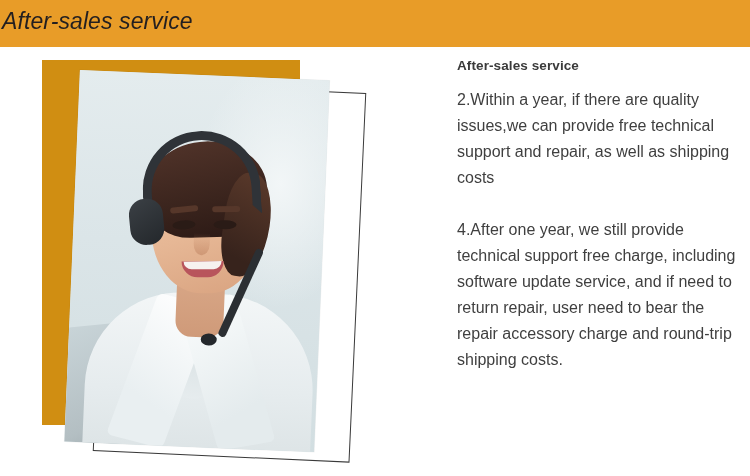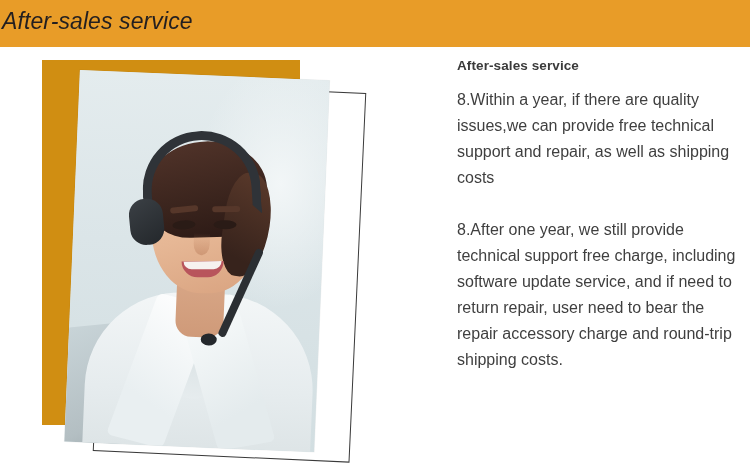--- a/index.html
+++ b/index.html
@@ -363,19 +363,19 @@
       <div class="earcup"></div>
       <div class="mic-boom"></div>
       <div class="mic-tip"></div>
     </div>
   </div>
 </div>
 
 <div id="text-column">
   <div id="text-heading">After-sales service</div>
 
-  <p class="body-paragraph">8.Within a year, if there are quality issues,we can provide free technical support and repair, as well as shipping costs</p>
+  <p class="body-paragraph">2.Within a year, if there are quality issues,we can provide free technical support and repair, as well as shipping costs</p>
 
   <div class="paragraph-gap"></div>
 
-  <p class="body-paragraph">8.After one year, we still provide technical support free charge, including software update service, and if need to return repair,
+  <p class="body-paragraph">4.After one year, we still provide technical support free charge, including software update service, and if need to return repair,
 user need to bear the repair accessory charge and round-trip shipping costs.</p>
 </div>
 
 </body></html>

